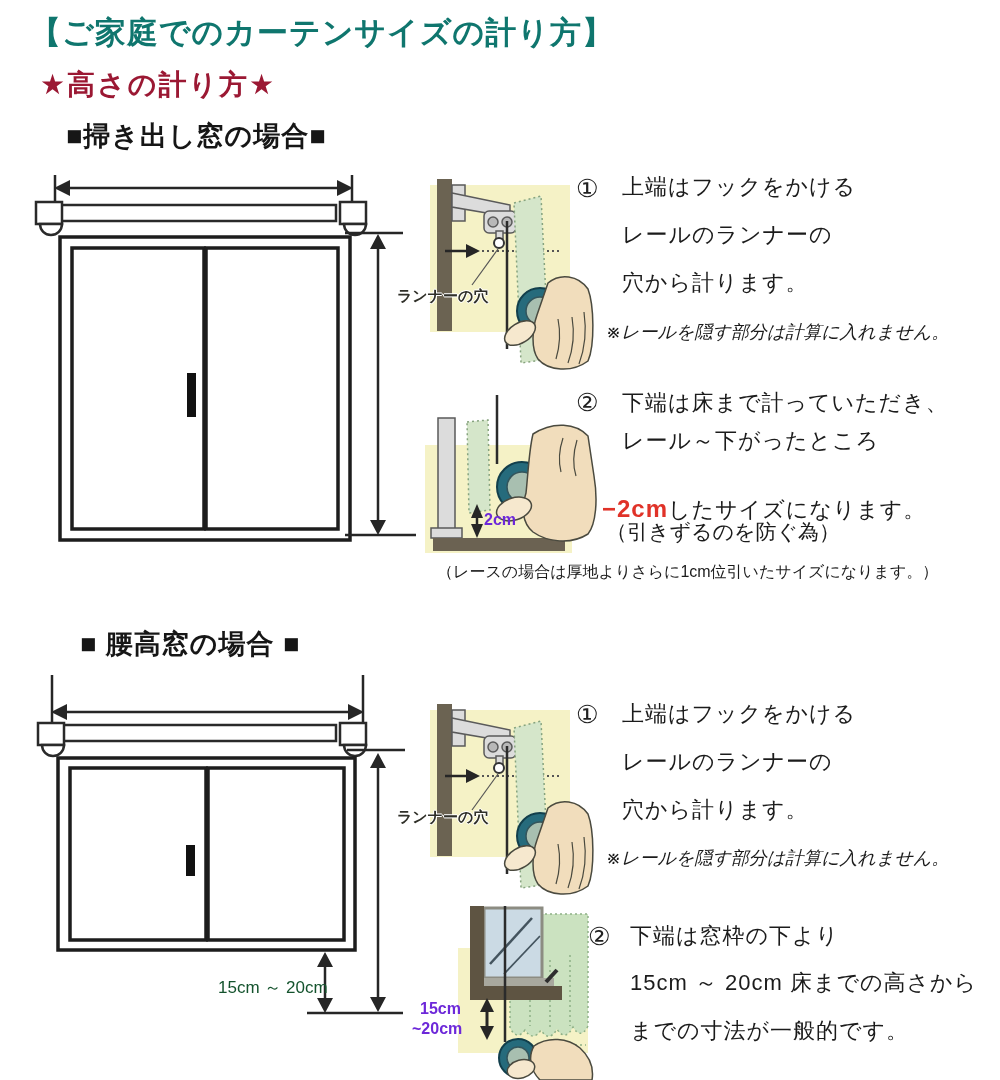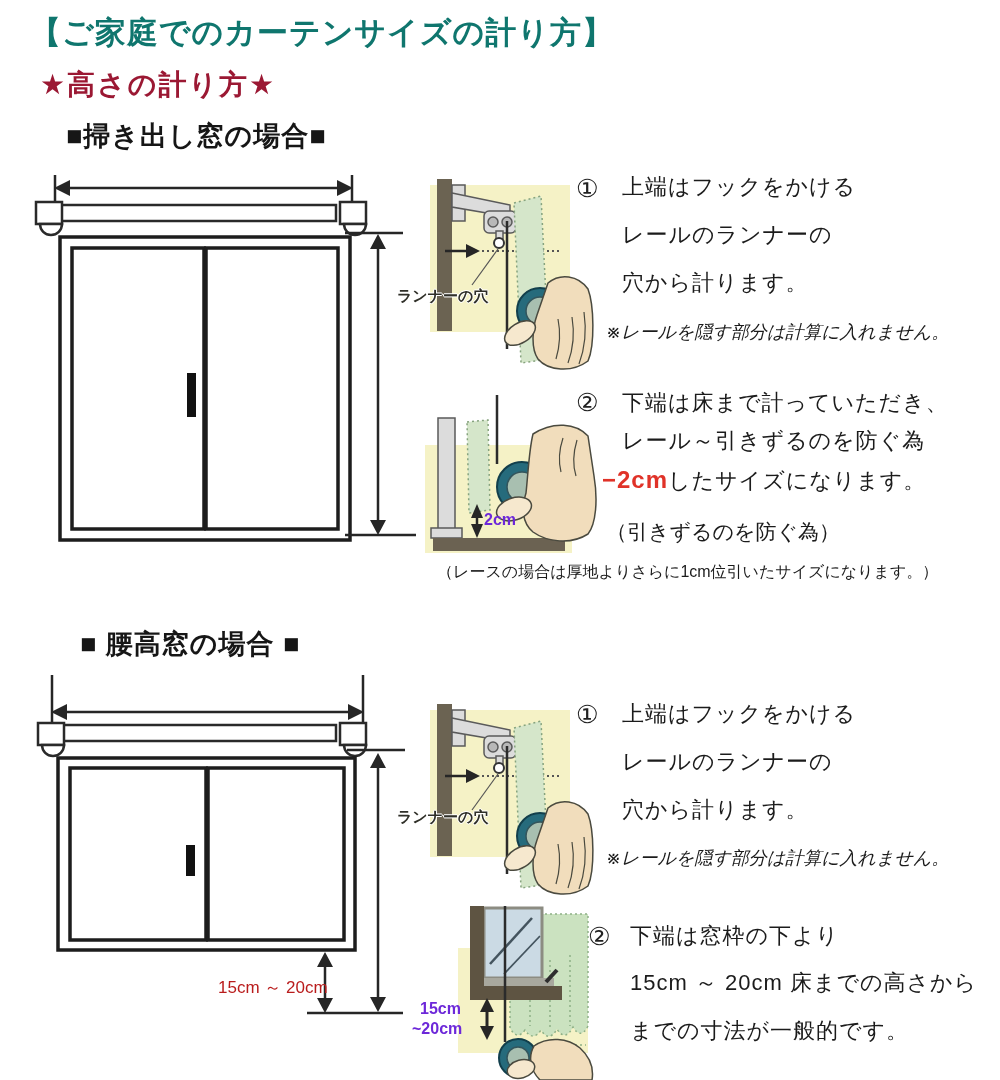--- a/index.html
+++ b/index.html
@@ -13,21 +13,21 @@
   .sec-heading{font-size:27px;font-weight:bold;color:#161616;letter-spacing:1px;}
   .step-num{font-size:25px;color:#222;}
   .step-line{font-size:22px;letter-spacing:1px;color:#1b1b1b;}
   .step-note{font-size:18px;color:#1b1b1b;font-style:italic;}
   .paren-line{font-size:21px;color:#1b1b1b;text-align:right;}
   .red-em{color:var(--highlight_red);font-weight:bold;font-size:24px;}
   .lace-note{font-size:16px;color:#1b1b1b;}
   .small-label{font-size:15px;font-weight:bold;color:#2f2f28;
     text-shadow:-1px 0 0 #fff,1px 0 0 #fff,0 -1px 0 #fff,0 1px 0 #fff;}
   .gap-label{font-size:16px;font-weight:bold;color:#6d28d9;}
-  .measure-label{font-size:17px;color:#b91c1c;text-align:right;}
+  .measure-label{font-size:17px;color:#14532d;text-align:right;}
   
   .ln{stroke:var(--line_dark);stroke-width:2.5;fill:none;}
   .lnB{stroke:var(--line_dark);stroke-width:3;fill:none;}
   .ah{fill:var(--line_dark);}
   .wb{fill:#fff;stroke:#2a2a2a;stroke-width:2.5;}
   .wb3{fill:#fff;stroke:#1d1d1d;stroke-width:3.5;}
   .ybg{fill:var(--bg_yellow);}
   .wall{fill:var(--wall_brown);}
   .floorb{fill:var(--floor_brown);}
   .fbrown{fill:var(--frame_brown);}
@@ -148,22 +148,22 @@
   <g>
     <line x1="62" y1="136" x2="62" y2="146" class="ln"></line>
     <polygon points="62,124 56,138 68,138" class="ah"></polygon>
     <polygon points="62,158 56,144 68,144" class="ah"></polygon>
   </g>
 </svg>
 <div class="abs gap-label" style="left:484px;top:511px">2cm</div>
 
 <div class="abs step-num" style="left:576px;top:388px">②</div>
 <div class="abs step-line" style="left:622px;top:388px">下端は床まで計っていただき、</div>
-<div class="abs step-line" style="left:622px;top:426px">レール～引きずるのを防ぐ為</div>
-<div class="abs step-line" style="left:602px;top:466px"><span class="red-em">−2cm</span><span>したサイズになります。</span></div>
+<div class="abs step-line" style="left:622px;top:426px">レール～下がったところ</div>
+<div class="abs step-line" style="left:602px;top:495px"><span class="red-em">−2cm</span><span>したサイズになります。</span></div>
 <div class="abs paren-line" style="left:606px;top:518px">（引きずるのを防ぐ為）</div>
 <div class="abs lace-note" style="left:437px;top:562px">（レースの場合は厚地よりさらに1cm位引いたサイズになります。）</div>
 
 <div class="abs sec-heading" style="left:80px;top:626px">■ 腰高窓の場合 ■</div>
 
 <svg class="abs" style="left:18px;top:668px" width="410" height="350" viewBox="0 0 410 350">
   <g>
     <line x1="34" y1="7" x2="34" y2="78" class="ln"></line>
     <line x1="345" y1="7" x2="345" y2="78" class="ln"></line>
     <line x1="47" y1="44" x2="332" y2="44" class="ln"></line>

